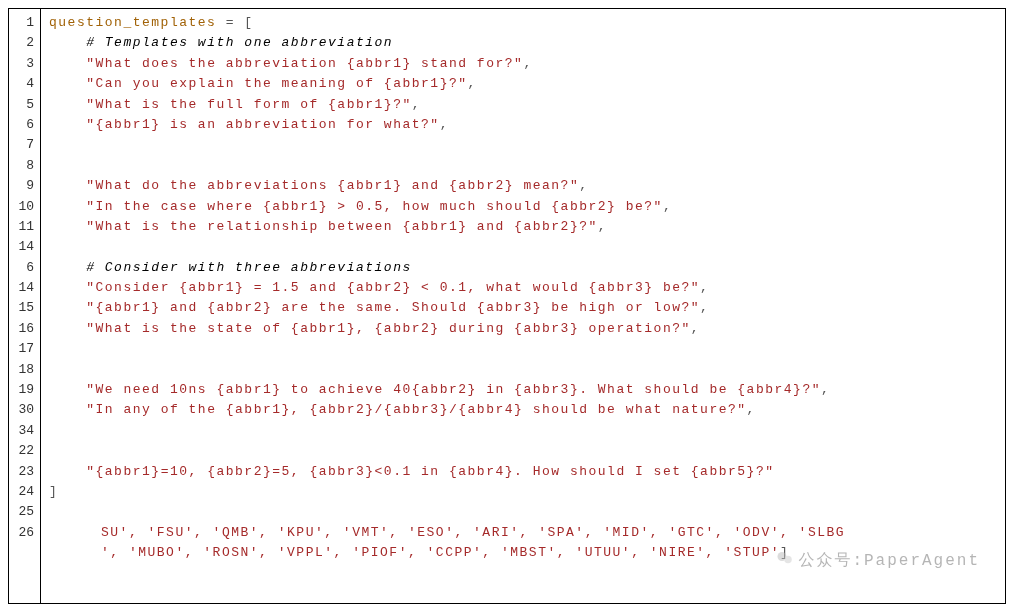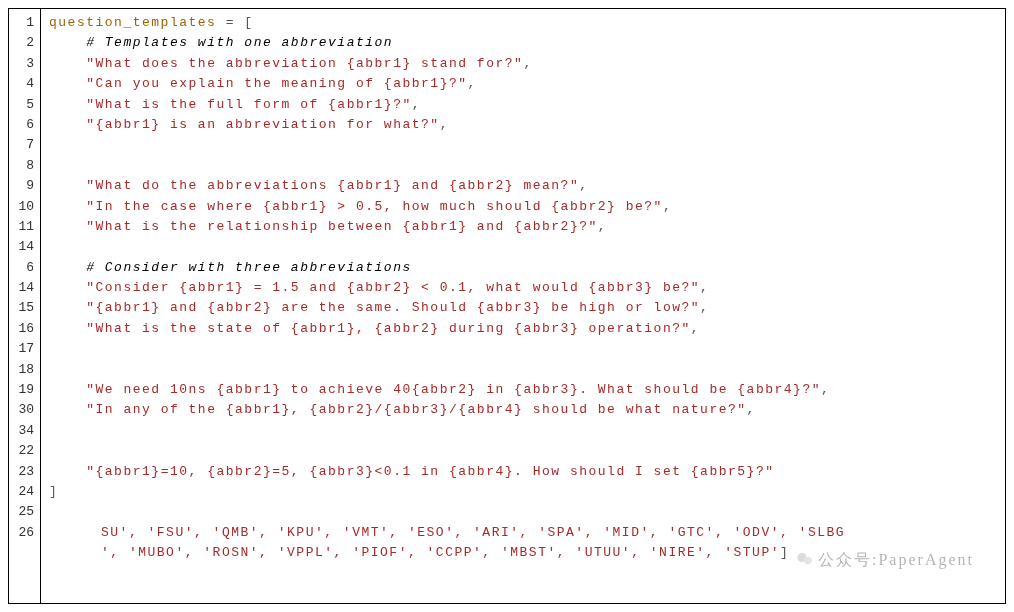--- a/index.html
+++ b/index.html
@@ -45,23 +45,23 @@
   .indent-cont {
     padding-left: 52px;
     display: block;
   }
   .tok-comment { color: #000000; font-style: italic; }
   .tok-string  { color: #A52A2A; }
   .tok-ident   { color: #a16207; }
   .tok-punct   { color: #555; }
   .watermark {
     position: absolute;
-    right: 40px;
+    right: 34px;
     bottom: 40px;
-    font-family: Liberation Serif, serif;
+    font-family: Liberation Mono, monospace;
     font-size: 16px;
     color: rgba(120,120,120,0.55);
     letter-spacing: 2px;
     pointer-events: none;
   }
   .watermark .wicon {
     display: inline-block;
     vertical-align: middle;
     opacity: 0.5;
     margin-right: 4px;

